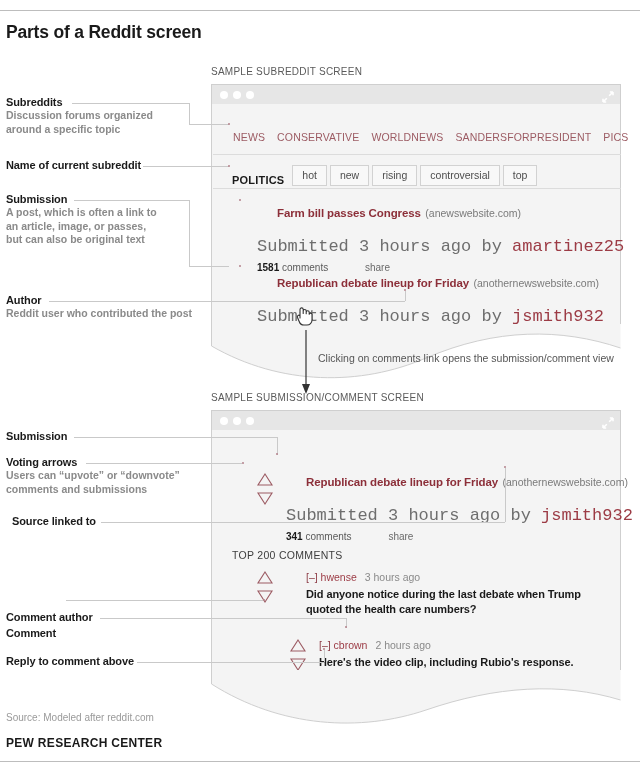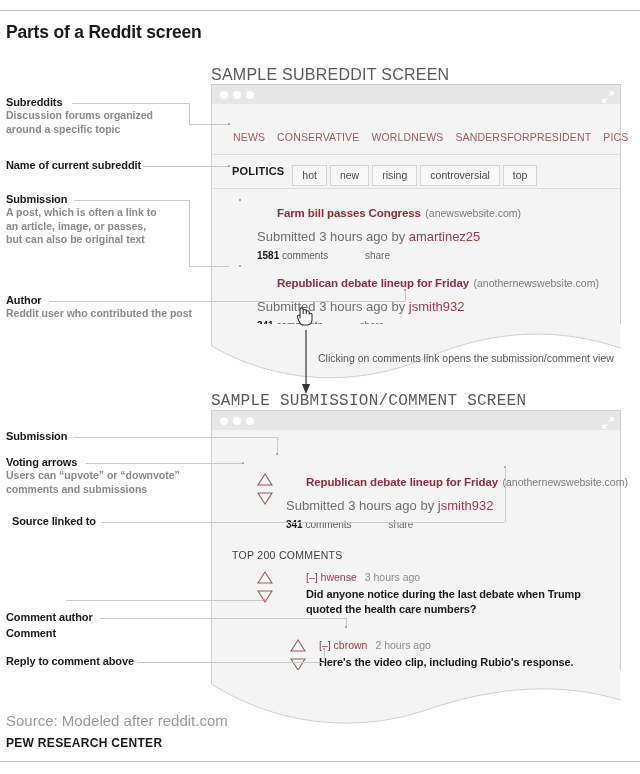--- a/index.html
+++ b/index.html
@@ -34,21 +34,21 @@
     left: 6px; top: 22px;
     font-size: 17.5px;
     font-weight: bold;
     letter-spacing: -0.2px;
     color: #1a1a1a;
   }
 
   
   .screen-caption {
     position: absolute;
-    font-size: 16px;
+    font-size: 10px;
     letter-spacing: 0.25px;
     color: #5a5a5a;
     white-space: nowrap;
   }
 
   
   .browser {
     position: absolute;
     width: 410px;
   }
@@ -108,21 +108,21 @@
     width: 408px;
     height: 1px;
     background: #dcdcdc;
   }
 
   
   .tabrow {
     position: absolute;
     left: 20px;
     display: flex;
-    align-items: flex-start;
+    align-items: flex-end;
     white-space: nowrap;
   }
   .tab-title {
     font-size: 11px;
     font-weight: bold;
     color: #1a1a1a;
     letter-spacing: 0.2px;
     margin-right: 8px;
   }
   .tab-chip {
@@ -141,23 +141,24 @@
     font-weight: bold;
     color: #8c2f39;
     letter-spacing: -0.1px;
     padding-left: 20px;
   }
   .sub-domain {
     font-size: 10.5px;
     color: #7a7a7a;
   }
   .sub-meta {
-    font-size: 13px;
+    font-size: 17px;
     color: #6e6e6e;
-    margin-top: 8px;
+    margin-top: 16px;
+    font-family: Liberation Mono, monospace;
   }
   .sub-author { color: #9c3b45; }
   .sub-actions {
     font-size: 10px;
     margin-top: 6px;
     color: #5a5a5a;
   }
   .sub-actions b { color: #1a1a1a; }
   .sub-actions .share { margin-left: 34px; color: #6a6a6a; }
   .link-underline {
@@ -228,21 +229,21 @@
     color: #1a1a1a;
     line-height: 15px;
     margin-top: 4px;
     letter-spacing: -0.1px;
   }
 
   
   .source-note {
     position: absolute;
     left: 6px; top: 712px;
-    font-size: 15px;
+    font-size: 10px;
     color: #9a9a9a;
   }
   .prc {
     position: absolute;
     left: 6px; top: 736px;
     font-size: 12px;
     font-weight: bold;
     letter-spacing: 0.3px;
     color: #1a1a1a;
   }
@@ -330,21 +331,21 @@
     <path d="M6,15 L6,6.5 A1.6,1.6 0 0 1 9.2,6.5 L9.2,10.5 L9.2,8 A1.5,1.5 0 0 1 12.2,8 L12.2,10.8 L12.2,9.2 A1.5,1.5 0 0 1 15.2,9.2 L15.2,11.2 A1.5,1.5 0 0 1 18,11.2 L18,17 A5,5 0 0 1 13,22 L10,22 A5,5 0 0 1 5.2,18.5 L3.4,14.2 A1.5,1.5 0 0 1 6,12.8 Z" fill="#ffffff" stroke="#333333" stroke-width="1.1" stroke-linejoin="round"></path>
   </svg>
 </div>
 
 <svg style="position:absolute; left:300px; top:330px; width:14px; height:68px;">
   <line x1="6" y1="0" x2="6" y2="56" stroke="#333333" stroke-width="1.2"></line>
   <path d="M6,64 L2,54 L10,54 Z" fill="#333333"></path>
 </svg>
 <div class="flow-note" style="left:318px; top:352px;">Clicking on comments link opens the submission/comment view</div>
 
-<div class="screen-caption" style="left:211px; top:392px;font-family:Liberation Mono, monospace;">SAMPLE SUBMISSION/COMMENT SCREEN</div>
+<div class="screen-caption" style="left:211px; top:392px;">SAMPLE SUBMISSION/COMMENT SCREEN</div>
 
 <div class="browser" style="left:211px; top:410px;">
   <div class="chrome-bar">
     <span class="dot d1"></span>
     <span class="dot d2"></span>
     <span class="dot d3"></span>
     <span class="expand-icon">
       <svg width="12" height="12" viewBox="0 0 12 12">
         <path d="M11 1 L7.2 4.8 M11 1 L11 4.2 M11 1 L7.8 1" stroke="#ffffff" stroke-width="1.6" fill="none"></path>
         <path d="M1 11 L4.8 7.2 M1 11 L1 7.8 M1 11 L4.2 11" stroke="#ffffff" stroke-width="1.6" fill="none"></path>

